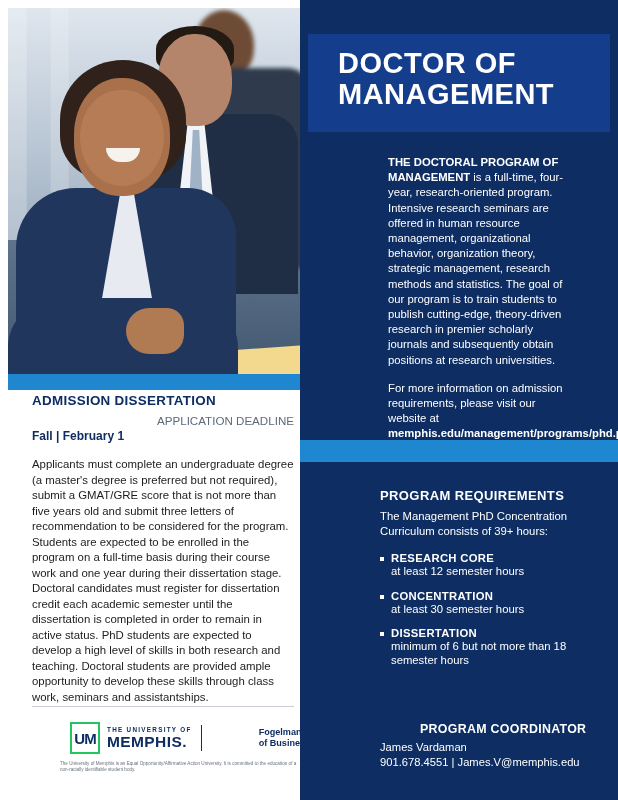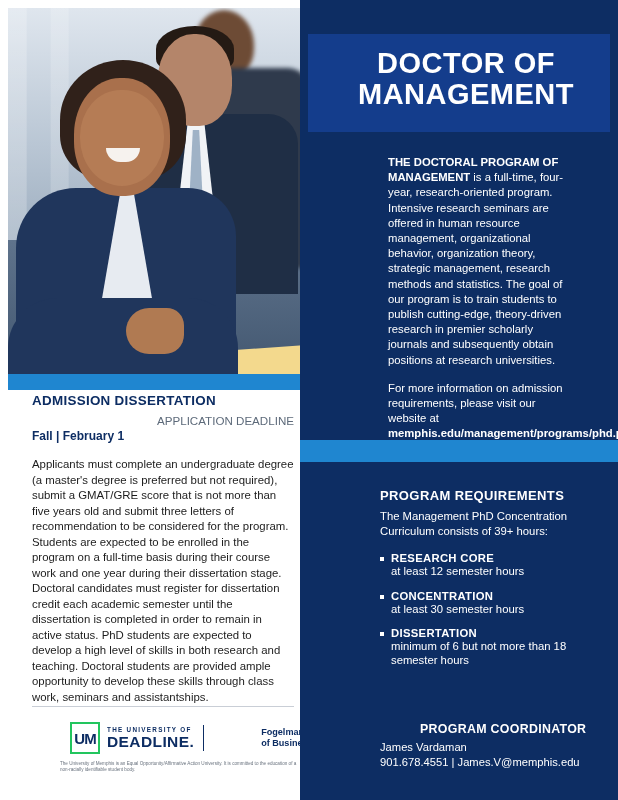--- a/index.html
+++ b/index.html
@@ -121,21 +121,20 @@
   .hero-panel {
     position: absolute;
     left: 300px; top: 0; width: 318px; height: 440px;
     background: #0d2d63;
   }
   .hero-title-bar {
     position: absolute;
     left: 308px; top: 34px; width: 302px; height: 98px;
     background: #143d8c;
     padding: 14px 16px 0 30px;
-    text-align: center;
   }
   .hero-title {
     color: #ffffff;
     font-weight: bold;
     font-size: 29px;
     line-height: 31px;
     letter-spacing: 0.5px;
   }
   .hero-body {
     position: absolute;
@@ -303,21 +302,21 @@
     <div class="adm-deadline-label">APPLICATION DEADLINE</div>
     <div class="adm-deadline-value">Fall | February 1</div>
     <div class="adm-body">Applicants must complete an undergraduate degree (a master's degree is preferred but not required), submit a GMAT/GRE score that is not more than five years old and submit three letters of recommendation to be considered for the program. Students are expected to be enrolled in the program on a full-time basis during their course work and one year during their dissertation stage. Doctoral candidates must register for dissertation credit each academic semester until the dissertation is completed in order to remain in active status. PhD students are expected to develop a high level of skills in both research and teaching. Doctoral students are provided ample opportunity to develop these skills through class work, seminars and assistantships.</div>
   </div>
 
   <div class="footer-rule"></div>
   <div class="logo-wrap">
     <div class="logo-um">UM</div>
     <div class="logo-words">
       <div class="logo-line1">THE UNIVERSITY OF</div>
-      <div class="logo-line2">DEADLINE.</div>
+      <div class="logo-line2">MEMPHIS.</div>
     </div>
     <div class="logo-divider"></div>
     <div class="logo-college">
       <div>Fogelman College</div>
       <div>of Business &amp; Economics</div>
     </div>
   </div>
   <div class="legal">The University of Memphis is an Equal Opportunity/Affirmative Action University. It is committed to the education of a non-racially identifiable student body.</div>
 
   <div class="coord-panel"></div>

